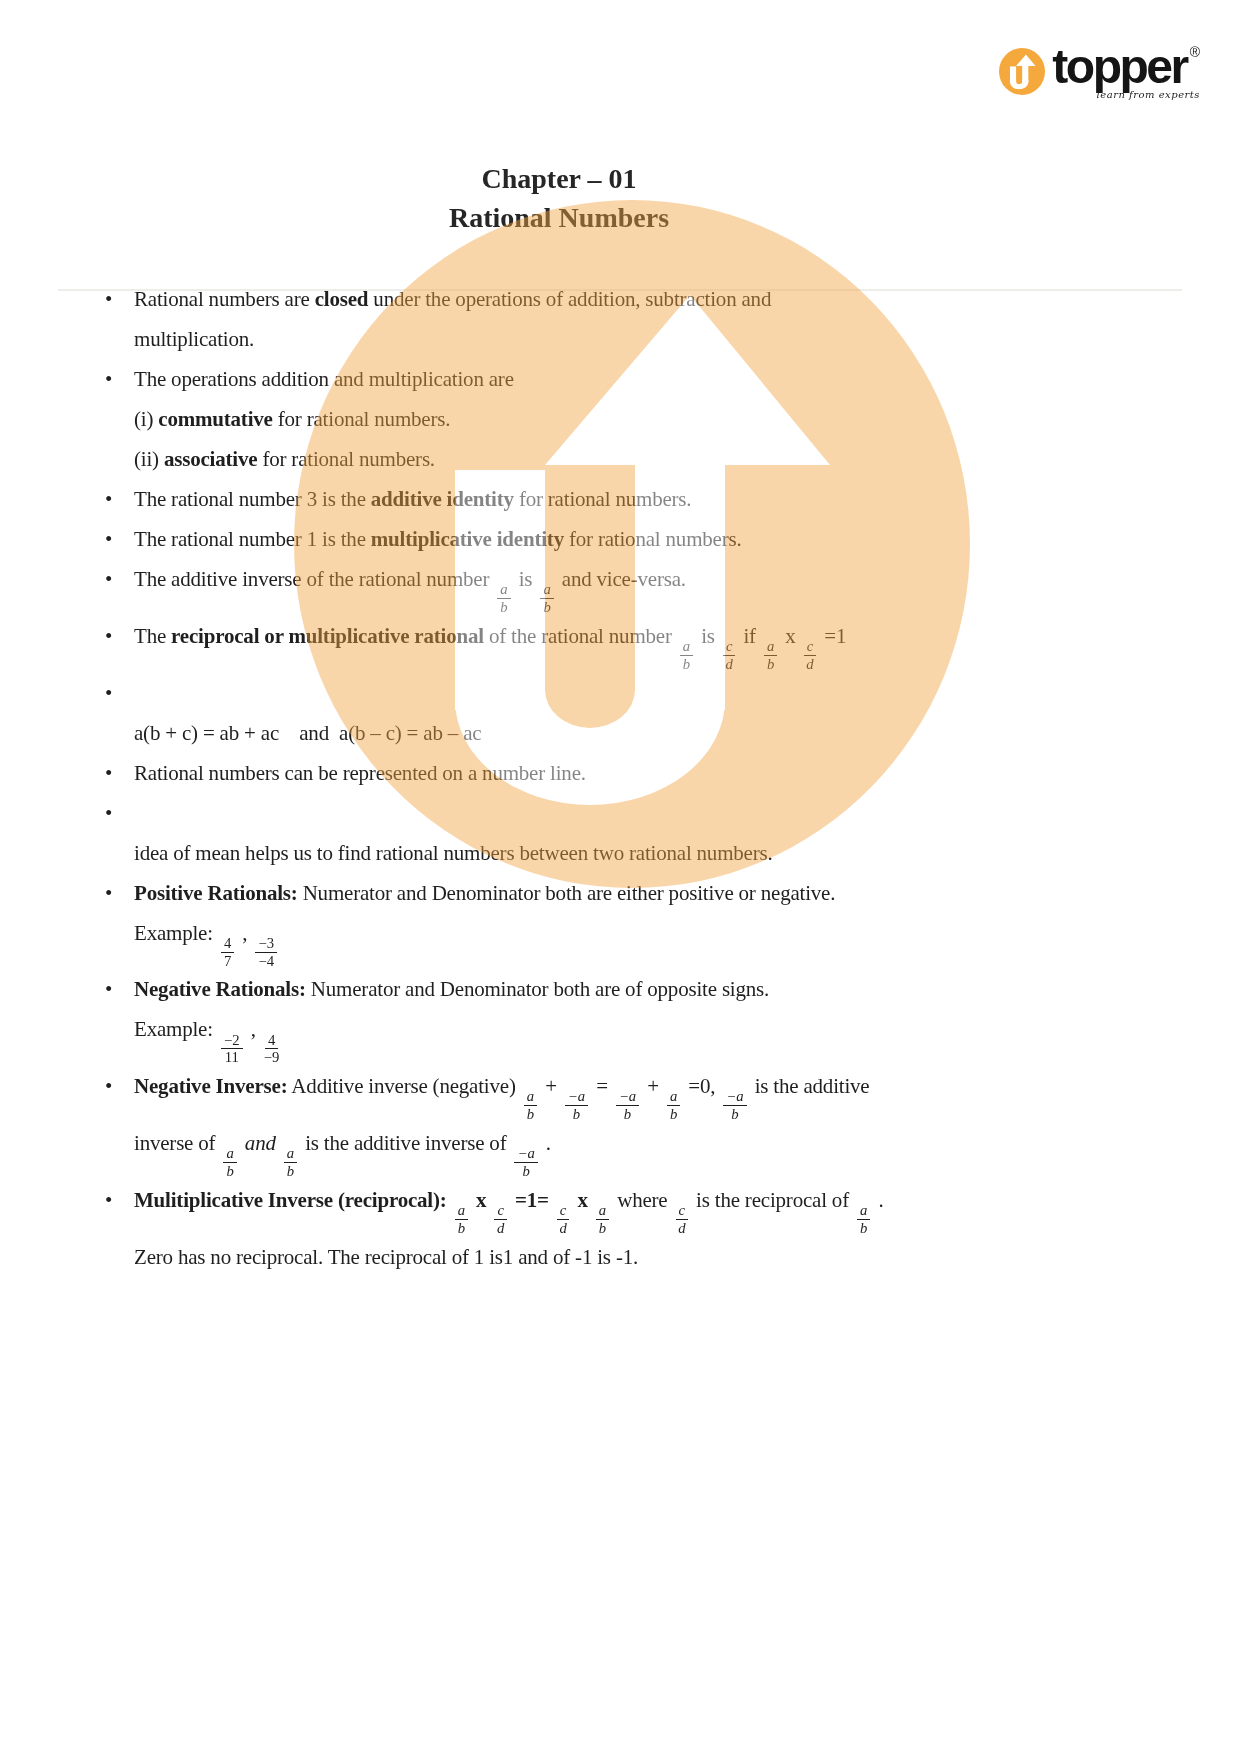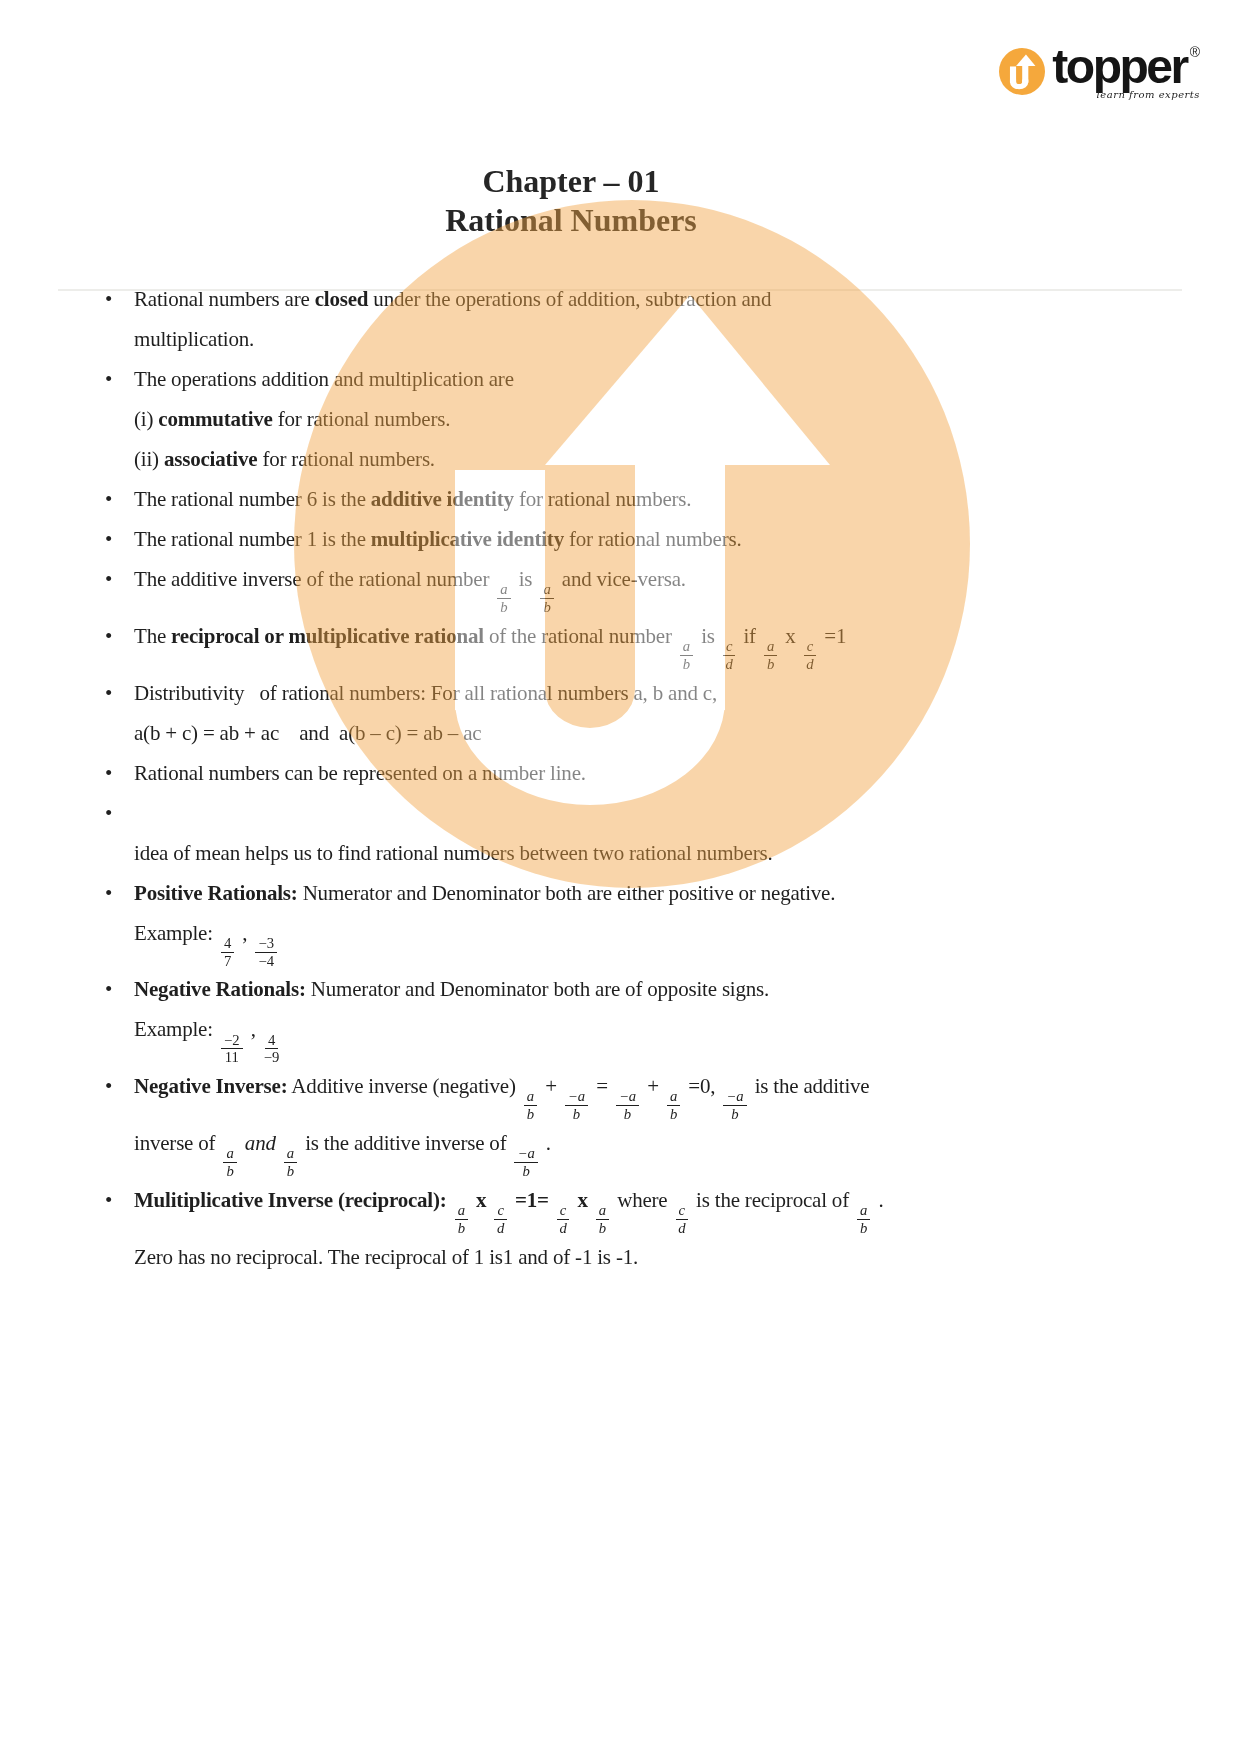--- a/index.html
+++ b/index.html
@@ -18,22 +18,22 @@
     line-height:1.05;letter-spacing:-2.5px;color:#151515;
   }
   .reg{font-family:"Liberation Sans",sans-serif;font-size:14px;margin-left:3px;margin-top:2px;color:#222;}
   .tagline{
     font-family:"DejaVu Serif",serif;font-style:italic;font-size:10px;
     color:#1d1d1d;margin-top:-3px;letter-spacing:0.5px;
   }
 
   
   .chapter-title,.doc-title{
-    position:absolute;left:16px;width:1110px;text-align:center;
-    font-weight:bold;font-size:32px;color:#262626;z-index:1;
+    position:absolute;left:4px;width:1110px;text-align:center;
+    font-weight:bold;font-size:28px;color:#262626;z-index:1;
   }
   .chapter-title{top:163px;}
   .doc-title{top:202px;}
 
   
   .divider{position:absolute;top:289px;left:58px;right:58px;height:2px;background:#ededea;z-index:0;}
 
   
   .content{
     position:absolute;top:279px;left:105px;width:1040px;
@@ -103,21 +103,21 @@
       <div class="bullet">
         <span class="dot">•</span>
         <div class="btxt"><span>Rational numbers are </span><b>closed</b><span> under the operations of addition, subtraction and</span><br><span>multiplication.</span></div>
       </div>
       <div class="bullet">
         <span class="dot">•</span>
         <div class="btxt"><span>The operations addition and multiplication are</span><br><span>(i) </span><b>commutative</b><span> for rational numbers.</span><br><span>(ii) </span><b>associative</b><span> for rational numbers.</span></div>
       </div>
       <div class="bullet">
         <span class="dot">•</span>
-        <div class="btxt"><span>The rational number 6 is the </span><b>additive identity</b><span> for rational numbers.</span></div>
+        <div class="btxt"><span>The rational number 3 is the </span><b>additive identity</b><span> for rational numbers.</span></div>
       </div>
       <div class="bullet">
         <span class="dot">•</span>
         <div class="btxt"><span>The rational number 1 is the </span><b>multiplicative identity</b><span> for rational numbers.</span></div>
       </div>
       <div class="bullet">
         <span class="dot">•</span>
         <div class="btxt"><span>The additive inverse of the rational number </span><span class="frac it">
             <span class="num">a</span>
             <span class="den">b</span>
@@ -137,21 +137,21 @@
           </span><span> if </span><span class="frac it">
             <span class="num">a</span>
             <span class="den">b</span>
           </span><span> x </span><span class="frac it">
             <span class="num">c</span>
             <span class="den">d</span>
           </span><span> =1</span></div>
       </div>
       <div class="bullet">
         <span class="dot">•</span>
-        <div class="btxt"><span>Distributivity &nbsp; of rational numbers: For all rational numbers a, b and c,</span><br><span>a(b + c) = ab + ac &nbsp;&nbsp; and &nbsp;a(b – c) = ab – ac</span></div>
+        <div class="btxt"><br><span>a(b + c) = ab + ac &nbsp;&nbsp; and &nbsp;a(b – c) = ab – ac</span></div>
       </div>
       <div class="bullet">
         <span class="dot">•</span>
         <div class="btxt"><span>Rational numbers can be represented on a number line.</span></div>
       </div>
       <div class="bullet">
         <span class="dot">•</span>
         <div class="btxt"><br><span>idea of mean helps us to find rational numbers between two rational numbers.</span></div>
       </div>
       <div class="bullet">

